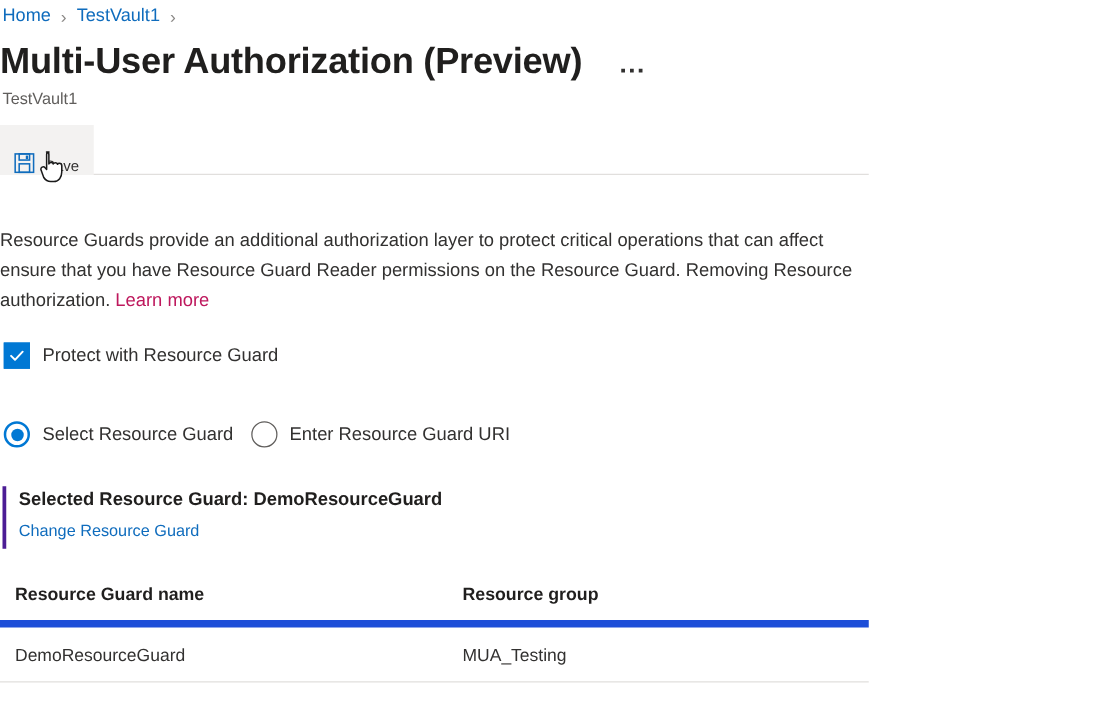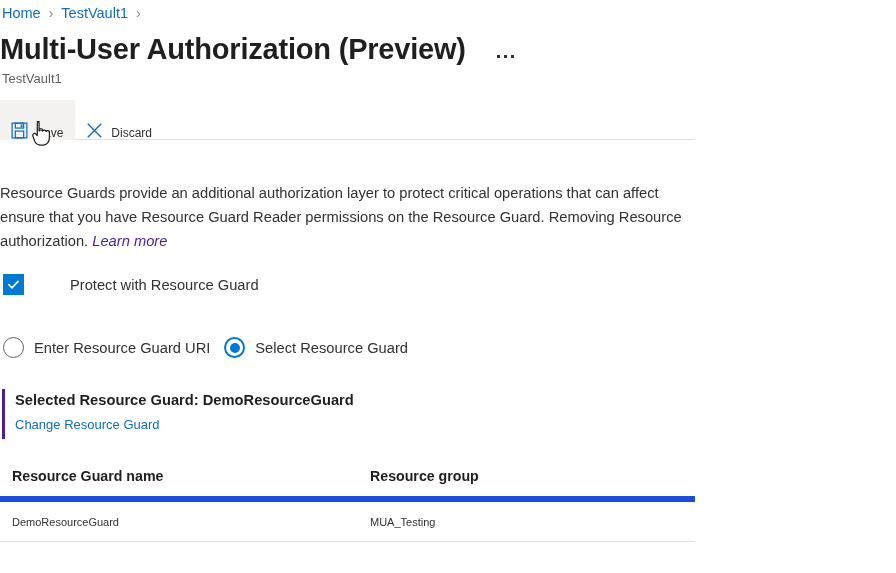--- a/index.html
+++ b/index.html
@@ -139,35 +139,33 @@
   .description {
     position: absolute;
     left: 0px;
     top: 166px;
     width: 700px;
     font-size: 14.7px;
     line-height: 24px;
     color: #323130;
   }
   .description .inline-link {
-    color: #4c1d95;
+    color: #be185d;
     text-decoration: none;
     cursor: pointer;
-    font-style: italic;
   }
 
   
   .checkbox-row {
     position: absolute;
     left: 3px;
     top: 274px;
     display: flex;
     align-items: center;
     cursor: pointer;
-    gap: 36px;
   }
   .checkbox-box {
     width: 21px;
     height: 21px;
     background: #0078d4;
     border: 1px solid #0078d4;
     box-sizing: border-box;
     display: flex;
     align-items: center;
     justify-content: center;
@@ -265,21 +263,21 @@
   .guard-table th {
     text-align: left;
     font-size: 14.2px;
     font-weight: 700;
     color: #201f1e;
     padding: 0 0 12px 0;
     border-bottom: 6px solid #1d4ed8;
   }
   .guard-table td {
     text-align: left;
-    font-size: 11px;
+    font-size: 14px;
     font-weight: 400;
     color: #323130;
     padding: 14px 0 13px 0;
     border-bottom: 1px solid #e1dfdd;
   }
   .guard-table th:first-child,
   .guard-table td:first-child { padding-left: 12px; width: 356px; }
   .guard-table th:nth-child(2),
   .guard-table td:nth-child(2) { padding-left: 2px; }
 </style>
@@ -311,28 +309,20 @@
       <svg width="17" height="17" viewBox="0 0 18 18" fill="none" aria-hidden="true">
         <rect x="1.2" y="1.2" width="15.6" height="15.6" stroke="#0f6cbd" stroke-width="1.3" fill="none"></rect>
         <rect x="4.6" y="1.2" width="8.8" height="5.2" stroke="#0f6cbd" stroke-width="1.3" fill="none"></rect>
         <rect x="4.6" y="9.6" width="8.8" height="7.2" stroke="#0f6cbd" stroke-width="1.3" fill="none"></rect>
         <rect x="10.2" y="2.6" width="2" height="3" fill="#0f6cbd"></rect>
       </svg>
     </span>
     <span>Save</span>
   </button>
 
-  <button class="cmd-btn">
-    <span class="cmd-icon">
-      <svg width="17" height="17" viewBox="0 0 18 18" aria-hidden="true">
-        <path d="M2.4 2.4 L15.6 15.6 M15.6 2.4 L2.4 15.6" stroke="#0f6cbd" stroke-width="1.45" stroke-linecap="square" fill="none"></path>
-      </svg>
-    </span>
-    <span>Discard</span>
-  </button>
 </div>
 
 <div class="cursor-hand">
   <svg width="22" height="28" viewBox="0 0 22 28" aria-hidden="true">
     <path d="M7.2 1.5 c1.1 0 1.9.9 1.9 2 v7.6 c.3-.7 1-1.1 1.8-1.1 .8 0 1.5.5 1.7 1.2 .3-.6 1-1 1.7-1 .8 0 1.5.5 1.7 1.2 .3-.5.9-.8 1.5-.8 1 0 1.9.8 1.9 1.9 v5.1 c0 4.1-2.3 7.6-6.3 7.6 h-2.6 c-2.6 0-4.1-1.1-5.5-3.2 L3 16.4 c-.6-1-.3-2.2.7-2.7 .8-.4 1.8-.2 2.4.5 l1.2 1.3 V3.5 c0-1.1.8-2 1.9-2 z" fill="#ffffff" stroke="#1a1a1a" stroke-width="1.2" stroke-linejoin="round"></path>
   </svg>
 </div>
 
 <p class="description">
   <span>Resource Guards provide an additional authorization layer to protect critical operations that can affect ensure that you have Resource Guard Reader permissions on the Resource Guard. Removing Resource authorization. </span><a class="inline-link" href="#">Learn more</a>
@@ -342,26 +332,26 @@
   <span class="checkbox-box">
     <svg width="13" height="13" viewBox="0 0 14 14" aria-hidden="true">
       <path d="M2 7.2 L5.4 10.6 L12 3.6" stroke="#ffffff" stroke-width="1.7" fill="none" stroke-linecap="round" stroke-linejoin="round"></path>
     </svg>
   </span>
   <span class="checkbox-label">Protect with Resource Guard</span>
 </label>
 
 <div class="radio-group">
   <label class="radio-item">
+    <span class="radio-circle selected"></span>
+    <span class="radio-label">Select Resource Guard</span>
+  </label>
+  <label class="radio-item">
     <span class="radio-circle"></span>
     <span class="radio-label">Enter Resource Guard URI</span>
-  </label>
-  <label class="radio-item">
-    <span class="radio-circle selected"></span>
-    <span class="radio-label">Select Resource Guard</span>
   </label>
 </div>
 
 <div class="selected-panel">
   <div class="sp-title">Selected Resource Guard: DemoResourceGuard</div>
   <a class="sp-link" href="#">Change Resource Guard</a>
 </div>
 
 <table class="guard-table">
   <thead>

